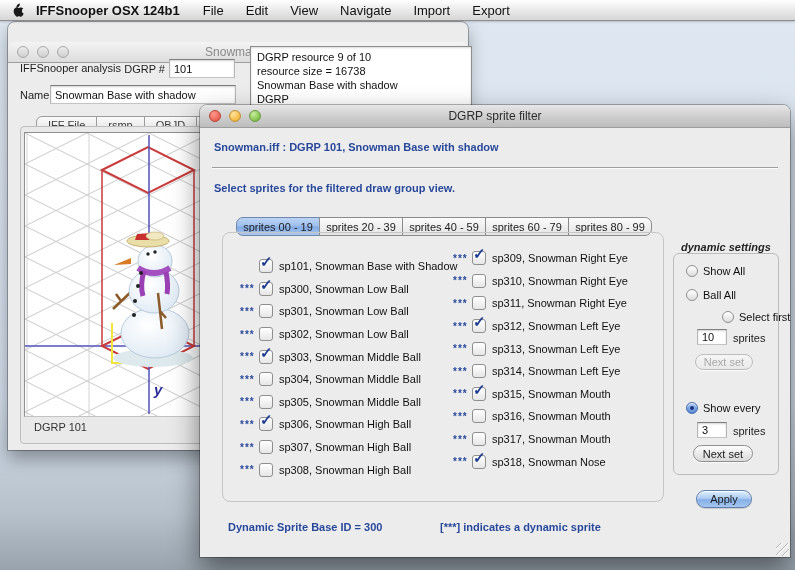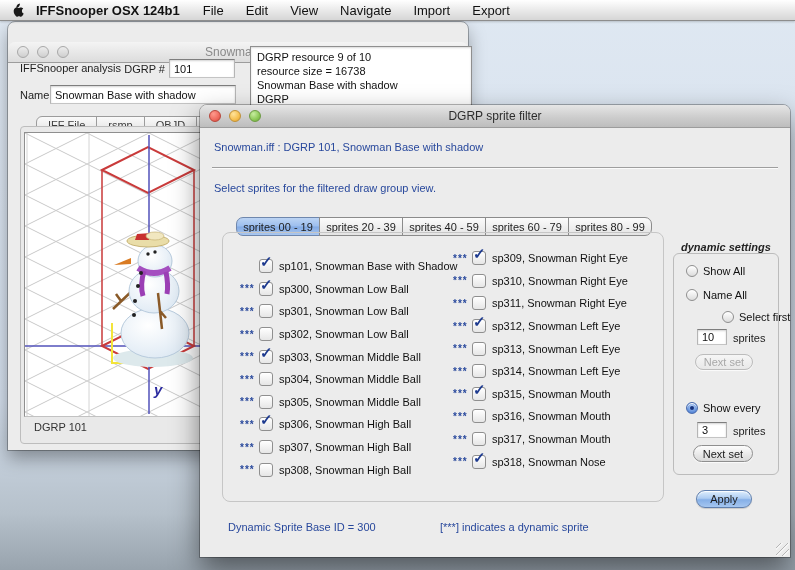--- a/index.html
+++ b/index.html
@@ -32,21 +32,21 @@
   #win-main .light{background:linear-gradient(#ececec,#cfcfcf);border:1px solid #a8a8a8;}
   
   #win-dialog{left:200px;top:105px;width:590px;height:452px;z-index:20;
     box-shadow:0 12px 28px rgba(0,0,0,.5);}
   #win-dialog .titlebar{height:22px;background:linear-gradient(#e6e6e6,#cdcdcd 55%,#bdbdbd);color:#2d2d2d;}
   .light.red{background:radial-gradient(circle at 35% 30%,#ff9a8d,#ee6a5e 60%,#cf4537);border:1px solid #b8453a;}
   .light.yellow{background:radial-gradient(circle at 35% 30%,#ffe39b,#f5bf4f 60%,#dd9c2f);border:1px solid #c09137;}
   .light.green{background:radial-gradient(circle at 35% 30%,#c7eda0,#8cc857 60%,#67a43a);border:1px solid #6d9b43;}
   .abs{position:absolute;}
   .lbl{font-size:11px;color:#1d1d1d;white-space:nowrap;}
-  .blue{color:var(--blue-text,#28489c);font-weight:normal;font-size:11px;white-space:nowrap;}
+  .blue{color:var(--blue-text,#28489c);font-weight:bold;font-size:11px;white-space:nowrap;}
   .tf{box-sizing:border-box;background:#fff;border:1px solid;border-color:#7e7e7e #b5b5b5 #c4c4c4 #b5b5b5;
     box-shadow:inset 0 1px 2px rgba(0,0,0,.18);font-size:11px;padding:1px 4px;
     font-family:"Liberation Sans",sans-serif;color:#111;}
   
   .resbox{background:#fff;border:1px solid #8f8f8f;box-shadow:inset 0 1px 2px rgba(0,0,0,.15);
     padding:3px 6px;font-size:11px;line-height:14px;color:#111;overflow:hidden;}
   
   .mtabs{display:flex;}
   .mtab{font-size:11px;color:#3c3c3c;padding:2px 11px;border:1px solid #9c9c9c;margin-left:-1px;
     background:linear-gradient(#fafafa,#e2e2e2);}
@@ -316,21 +316,21 @@
 
   <div class="abs group" style="left:473px;top:148px;width:104px;height:220px;"></div>
   <div class="abs legend" style="left:477px;top:136px;">dynamic settings</div>
 
   <div class="abs radio-row" style="left:486px;top:160px;">
     <span class="radio"></span>
     <span>Show All</span>
   </div>
   <div class="abs radio-row" style="left:486px;top:184px;">
     <span class="radio"></span>
-    <span>Name All</span>
+    <span>Ball All</span>
   </div>
   <div class="abs radio-row" style="left:486px;top:206px;margin-left:36px;">
     <span class="radio"></span>
     <span>Select first</span>
   </div>
   <input class="abs tf" style="left: 497px; top: 224px; width: 30px; height: 16px;" value="10">
   <div class="abs lbl" style="left:533px;top:227px;">sprites</div>
   <div class="abs btn disabled" style="left:495px;top:249px;width:58px;height:16px;line-height:15px;">Next set</div>
 
   <div class="abs radio-row" style="left:486px;top:297px;">

